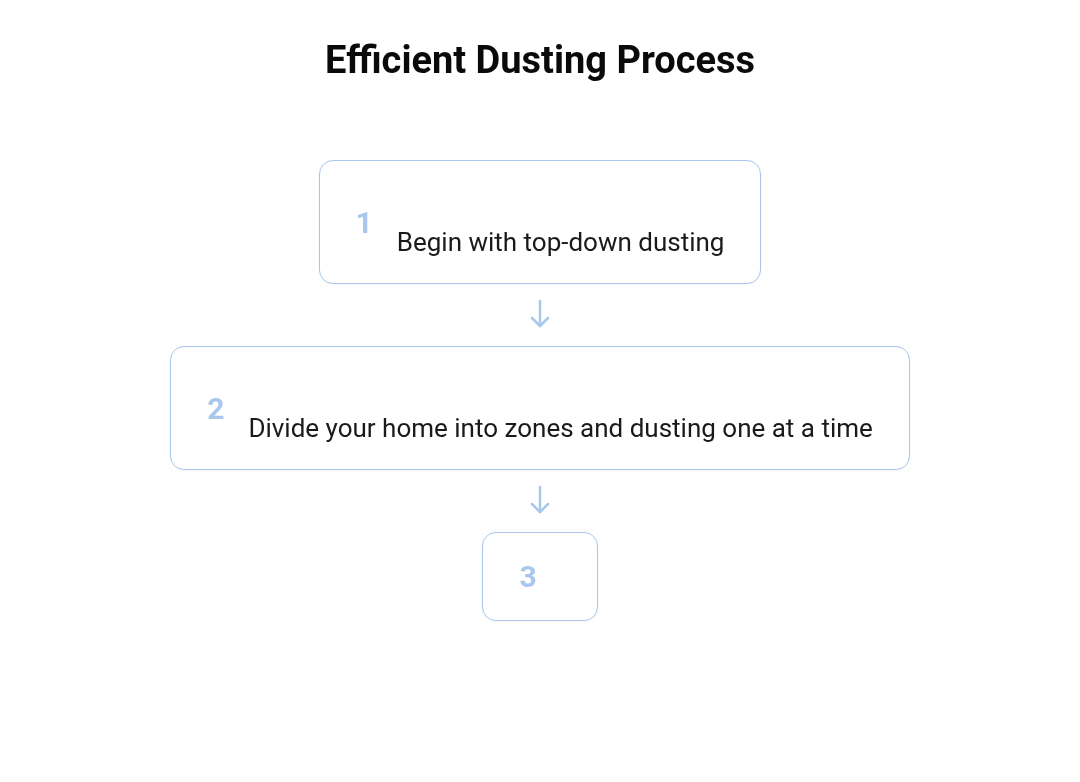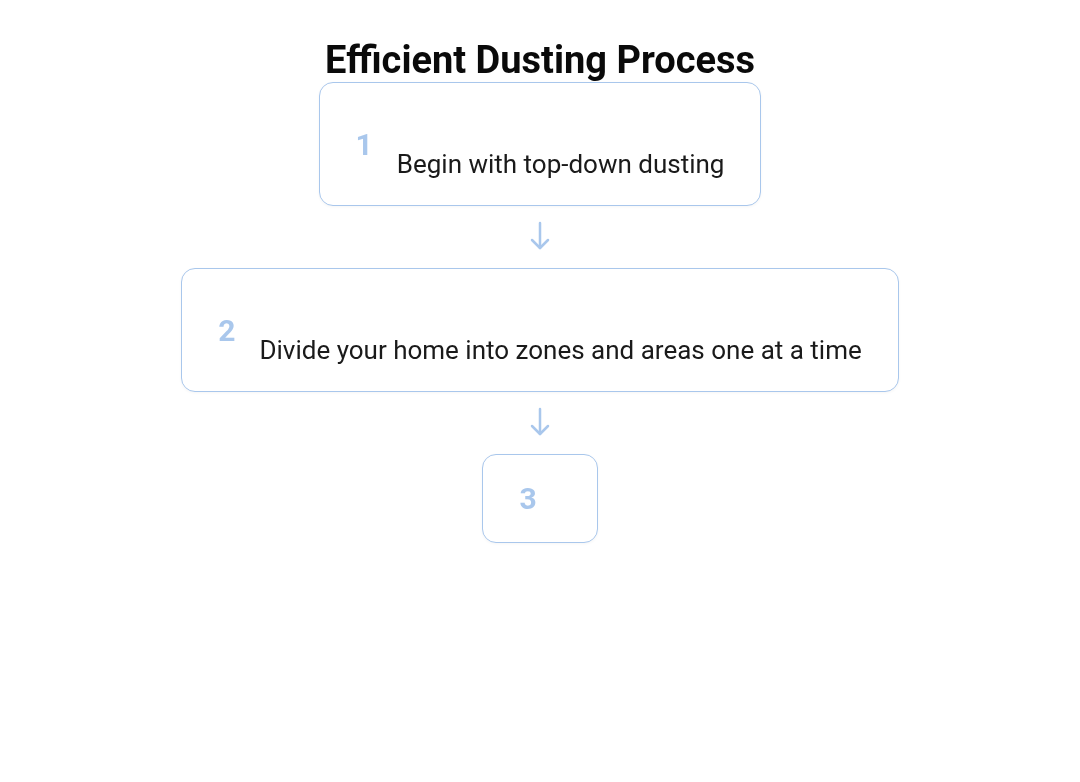--- a/index.html
+++ b/index.html
@@ -15,20 +15,21 @@
       display: flex;
       flex-direction: column;
       align-items: center;
       padding-top: 38px;
     }
     .title {
       font-size: 38px;
       font-weight: 700;
       color: #0a0a0a;
       text-align: center;
+      margin-bottom: 78px;
     }
     .steps-container {
       display: flex;
       flex-direction: column;
       align-items: center;
       gap: 0;
     }
     .step-box {
       display: flex;
       align-items: center;
@@ -74,21 +75,21 @@
 
   <div class="arrow-container">
     <svg class="arrow-icon" width="28" height="34" viewBox="0 0 28 34" fill="none" stroke="currentColor" stroke-width="2.5" stroke-linecap="round" stroke-linejoin="round">
       <line x1="14" y1="3" x2="14" y2="28"></line>
       <polyline points="6,20 14,28 22,20"></polyline>
     </svg>
   </div>
 
   <div class="step-box">
     <span class="step-number">2</span>
-    <span class="step-text">Divide your home into zones and areas one at a time</span>
+    <span class="step-text">Divide your home into zones and dusting one at a time</span>
   </div>
 
   <div class="arrow-container">
     <svg class="arrow-icon" width="28" height="34" viewBox="0 0 28 34" fill="none" stroke="currentColor" stroke-width="2.5" stroke-linecap="round" stroke-linejoin="round">
       <line x1="14" y1="3" x2="14" y2="28"></line>
       <polyline points="6,20 14,28 22,20"></polyline>
     </svg>
   </div>
 
   <div class="step-box">

